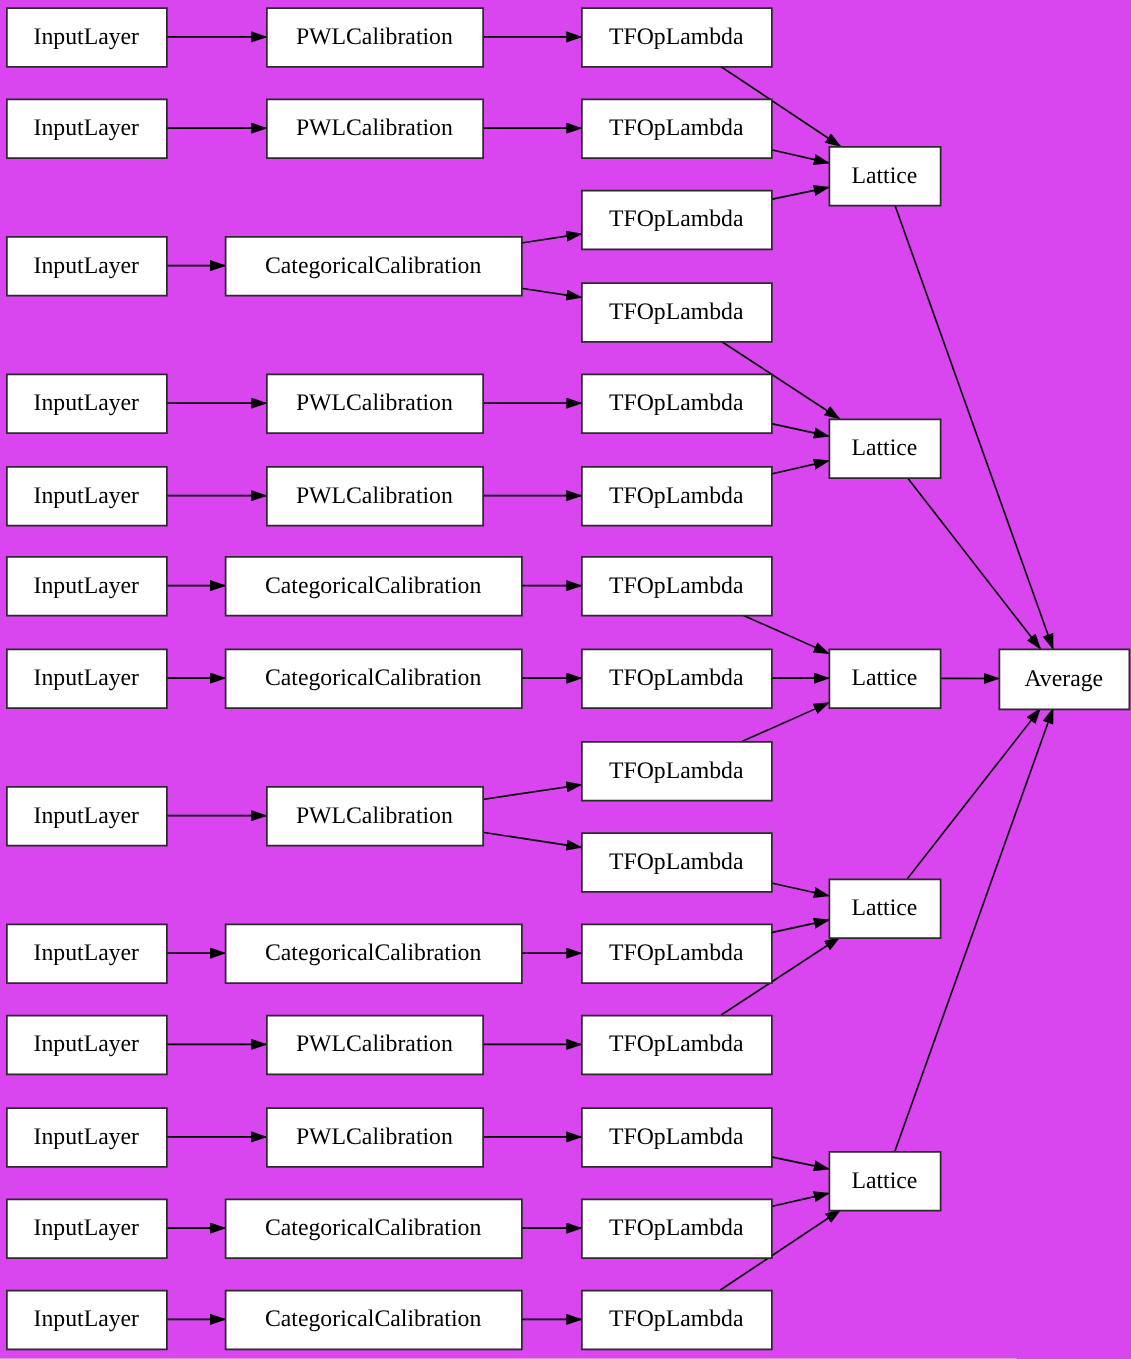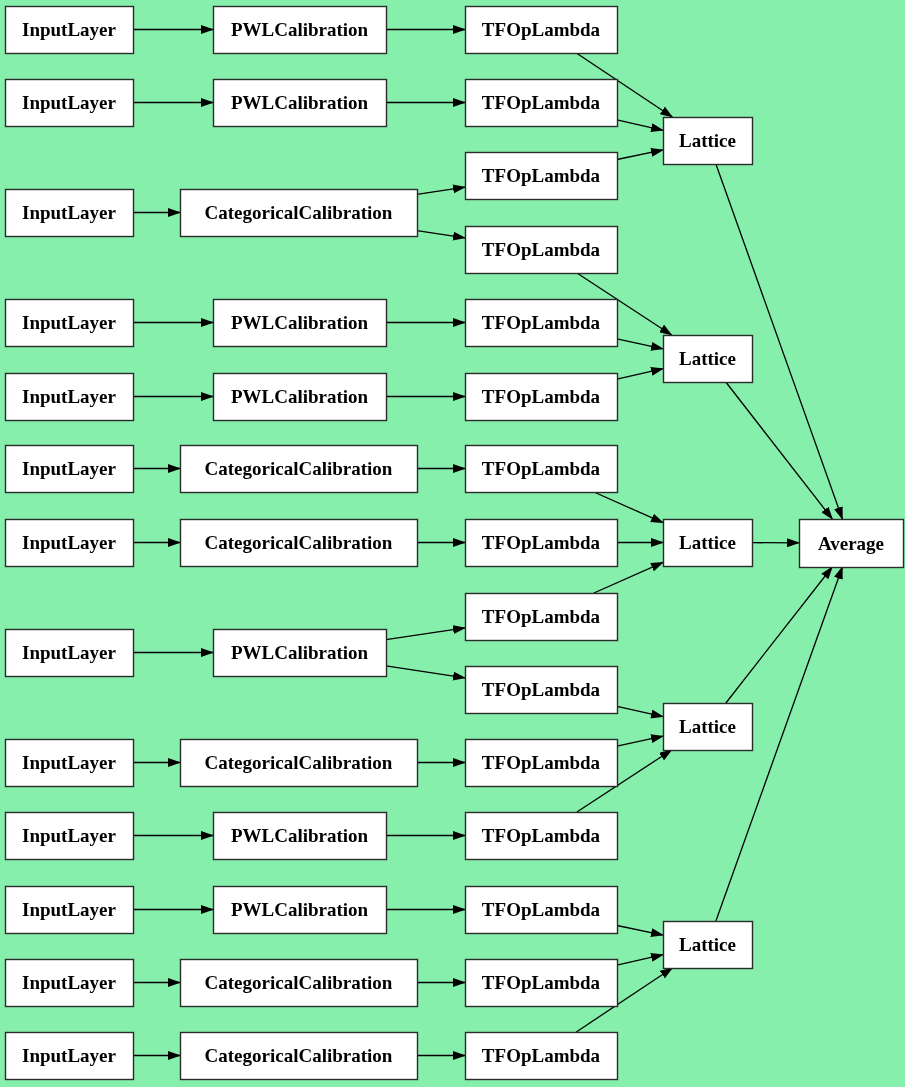--- a/index.html
+++ b/index.html
@@ -4,23 +4,22 @@
 <style>
   html, body {
     margin: 0;
     padding: 0;
     background: #ffffff;
   }
   .canvas-wrap {
     position: relative;
     width: 905px;
     height: 1087px;
-    background: #86efac;
+    background: #d946ef;
     font-family: "Liberation Serif", "DejaVu Serif", serif;
-    font-weight: bold;
   }
   svg text {
     font-family: "Liberation Serif", "DejaVu Serif", serif;
     font-size: 19px;
     fill: #000000;
   }
 </style>
 </head>
 <body>
 

